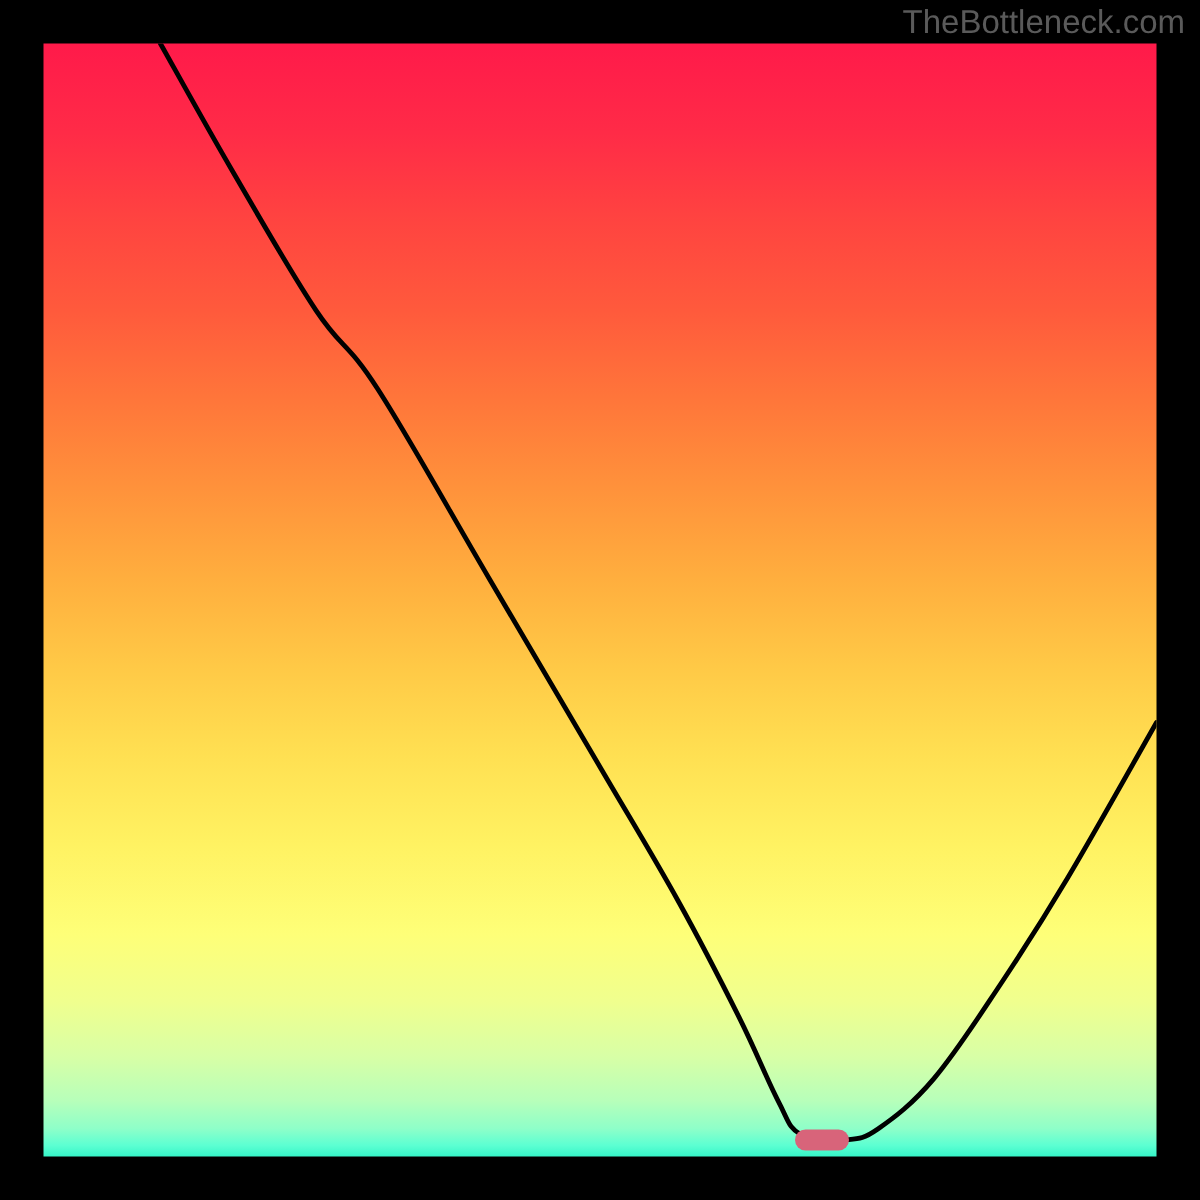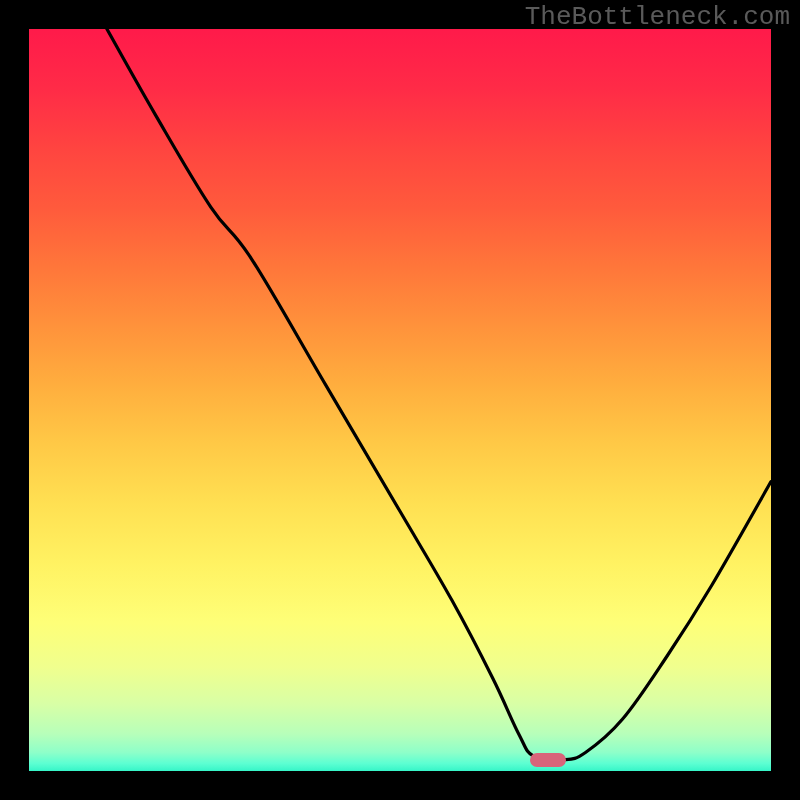--- a/index.html
+++ b/index.html
@@ -9,24 +9,23 @@
     background: #000;
     position: relative;
     overflow: hidden;
     font-family: Arial, Helvetica, sans-serif;
   }
   .watermark {
     position: absolute;
     top: 2px;
     right: 10px;
     color: #5a5a5a;
-    font-size: 26px;
+    font-size: 22px;
     font-weight: 500;
     z-index: 10;
-    font-family: Liberation Mono, monospace;
   }
   .plot-area {
     position: absolute;
     left: 29px;
     top: 29px;
     width: 742px;
     height: 742px;
     background: linear-gradient(to bottom,
       #ff1a4a 0%,
       #ff2b47 8%,

